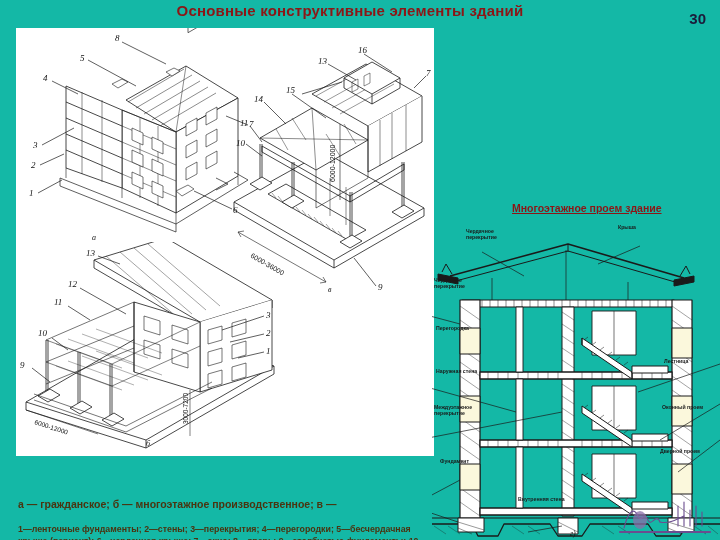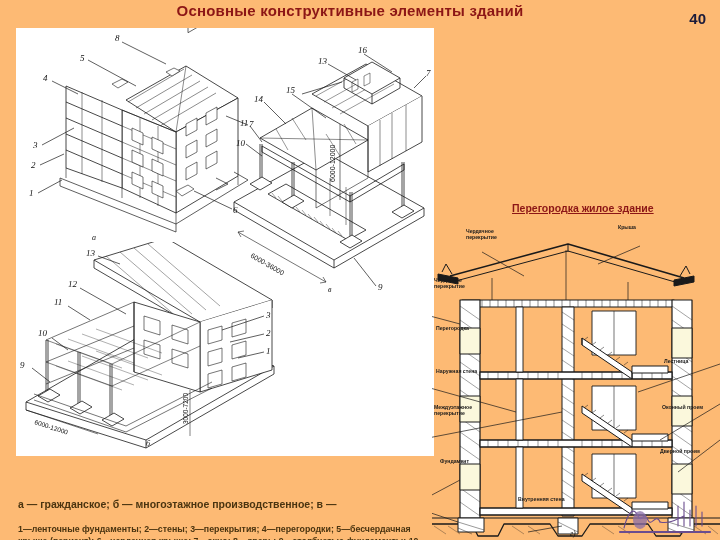--- a/index.html
+++ b/index.html
@@ -4,21 +4,21 @@
 <title>Основные конструктивные элементы зданий</title>
 <style>
   html,body{margin:0;padding:0;}
   body{
     width:720px;height:540px;
     background:#fbf8dc;
     font-family:"Liberation Sans","DejaVu Sans",sans-serif;
     overflow:hidden;
     position:relative;
   }
-  .slide{position:absolute;inset:0;background:#fdba74;}
+  .slide{position:absolute;inset:0;background:#14b8a6;}
 
   
   .title{
     position:absolute;left:100px;top:2px;width:500px;
     text-align:center;
     font-size:15px;font-weight:bold;
     color:#8c1616;
     letter-spacing:.2px;
     white-space:nowrap;
   }
@@ -73,21 +73,21 @@
     line-height:6.2px;
     white-space:pre-line;
   }
 </style>
 </head>
 <body>
 
 <div class="slide">
 
   <div class="title">Основные конструктивные элементы зданий</div>
-  <div class="pagenum">40</div>
+  <div class="pagenum">30</div>
 
   <div class="drawpanel">
 
     <div class="fig" style="left:0px;top:0px;">
       <svg width="240" height="222" viewBox="0 0 240 222">
         <g stroke="#1a1a1a" fill="none" stroke-width="0.8" stroke-linejoin="round">
 
           <path d="M110 72 L170 38 L222 70 L160 104 Z" fill="#fff"></path>
           <path d="M112 74 L168 41 M120 80 L176 47 M128 86 L184 53 M136 92 L192 59 M144 98 L200 65" stroke-width="0.5"></path>
 
@@ -327,21 +327,21 @@
       </svg>
     </div>
 
   </div>
 
   <div class="caption">
     <div class="cap-main">а — гражданское; б — многоэтажное производственное; в —</div>
     <div class="cap-list">1—ленточные фундаменты; 2—стены; 3—перекрытия; 4—перегородки; 5—бесчердачная крыша (вариант); 6—чердачная крыша; 7—окно; 8—дверь; 9—столбчатые фундаменты; 10 — фундаментные балки; 11 — колонны; 12 — ригеля; 13 — покрытие; 14 — подкрановые балки; 15 — фермы; 16 — фонарь.</div>
   </div>
 
-  <div class="right-title">Перегородка жилое здание</div>
+  <div class="right-title">Многоэтажное проем здание</div>
 
   <div class="section-wrap">
     <svg width="288" height="324" viewBox="0 0 288 324">
       <g stroke="#1a1a1a" fill="none" stroke-width="1" stroke-linejoin="round">
 
         <path d="M18 60 L136 28 L252 62" stroke-width="1.6"></path>
         <path d="M20 66 L136 35 L250 68" stroke-width="1"></path>
 
         <path d="M6 58 L26 62 L26 68 L6 64 Z" fill="#1a1a1a"></path>
         <path d="M262 60 L242 64 L242 70 L262 66 Z" fill="#1a1a1a"></path>

